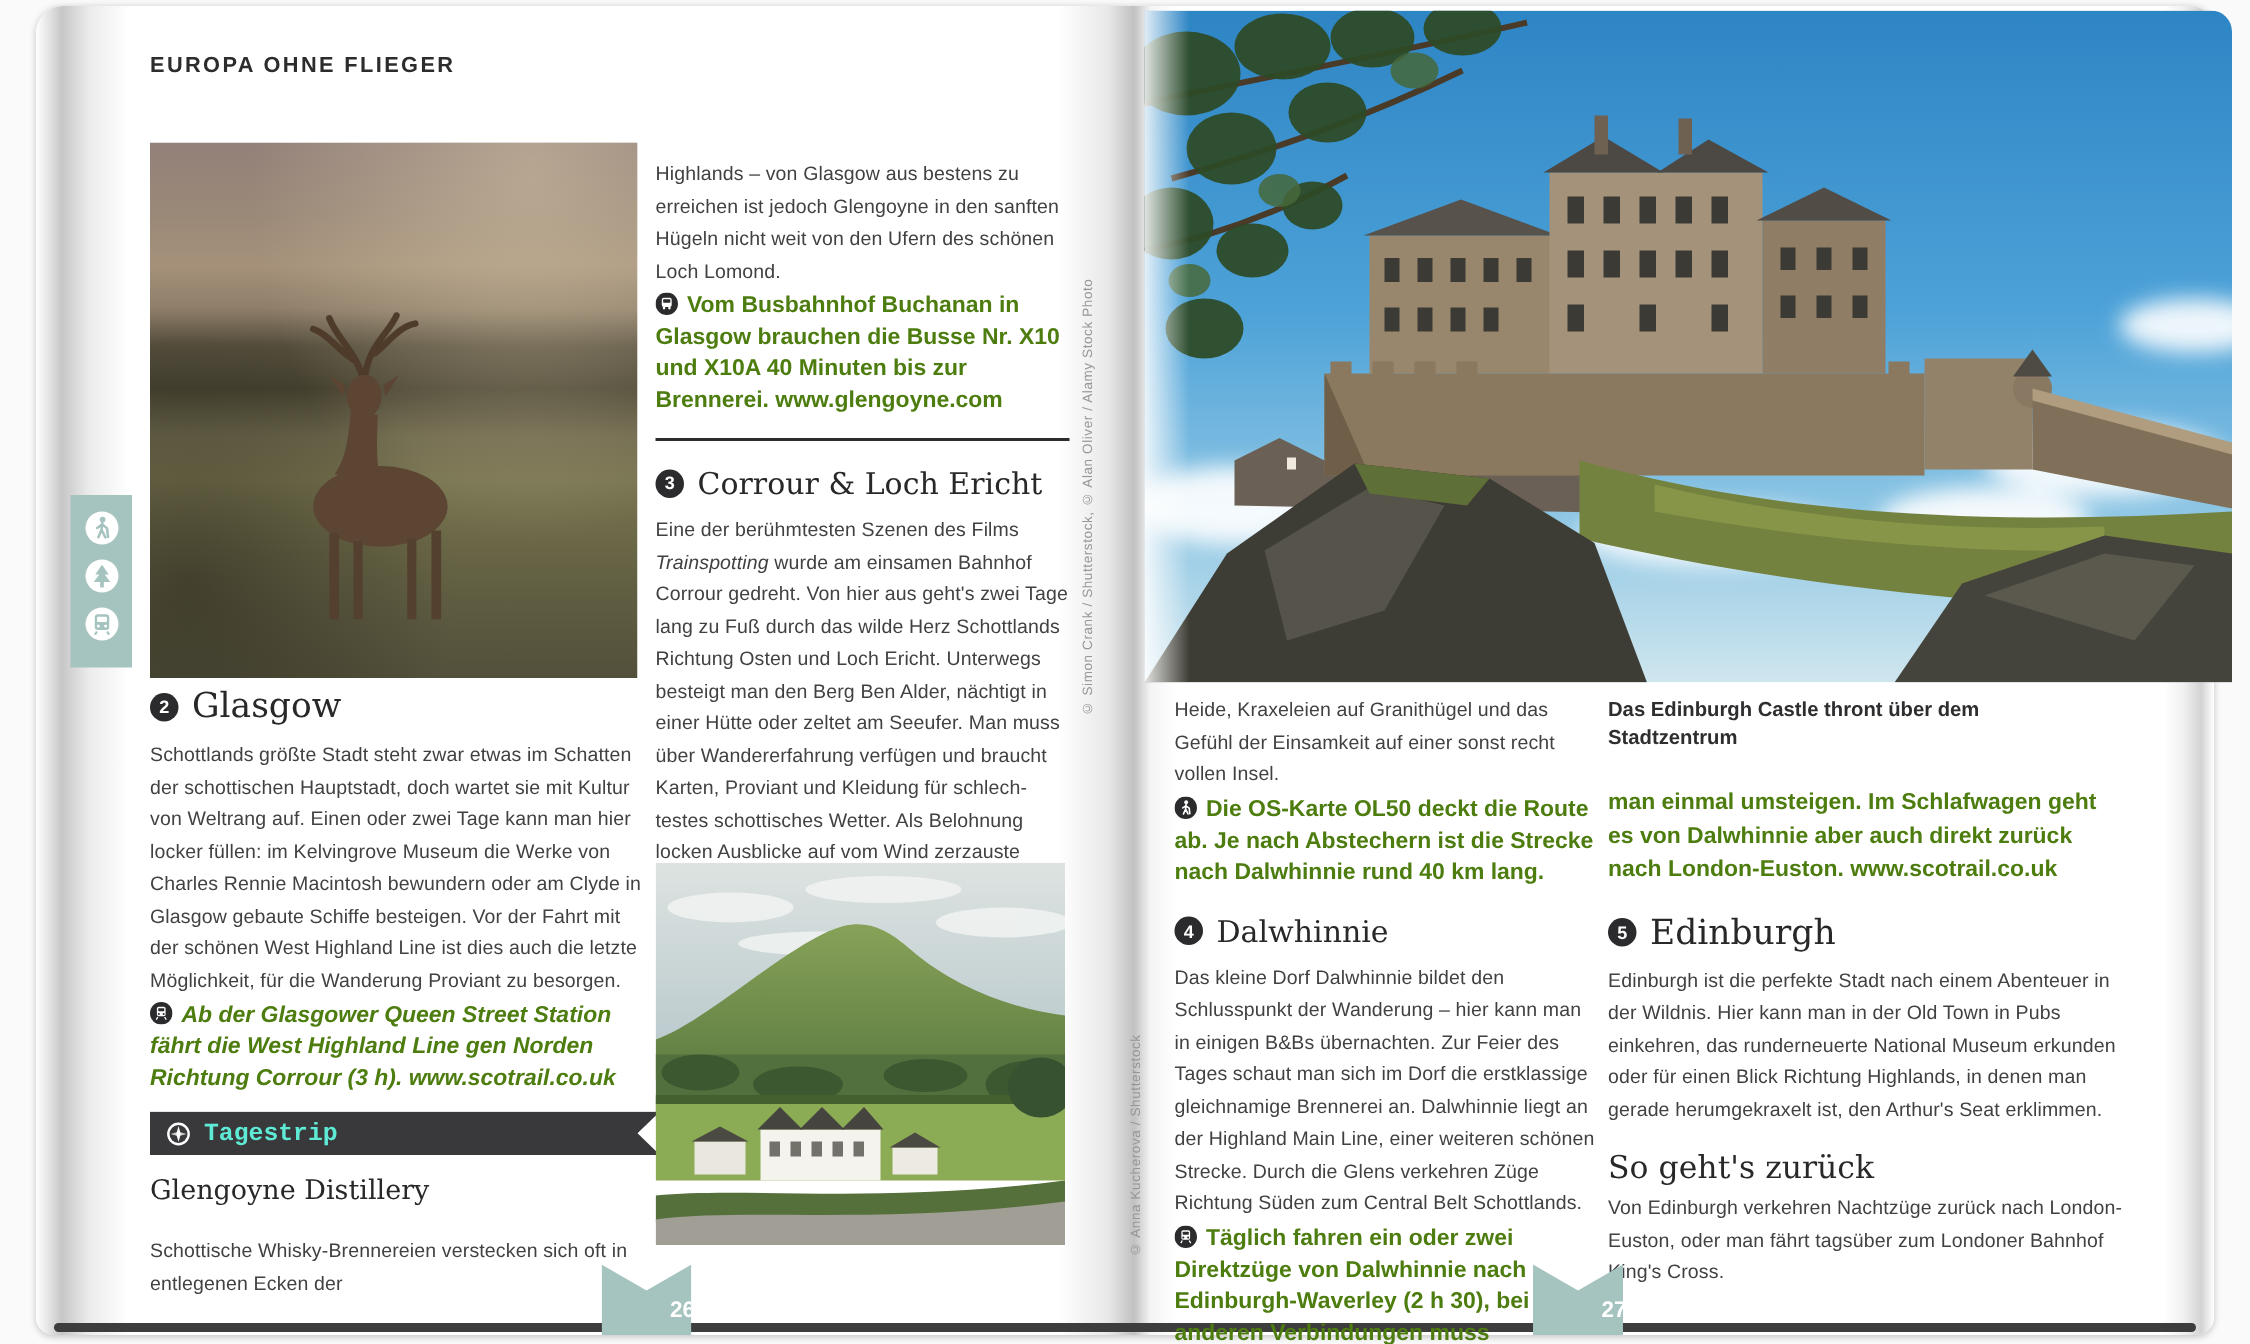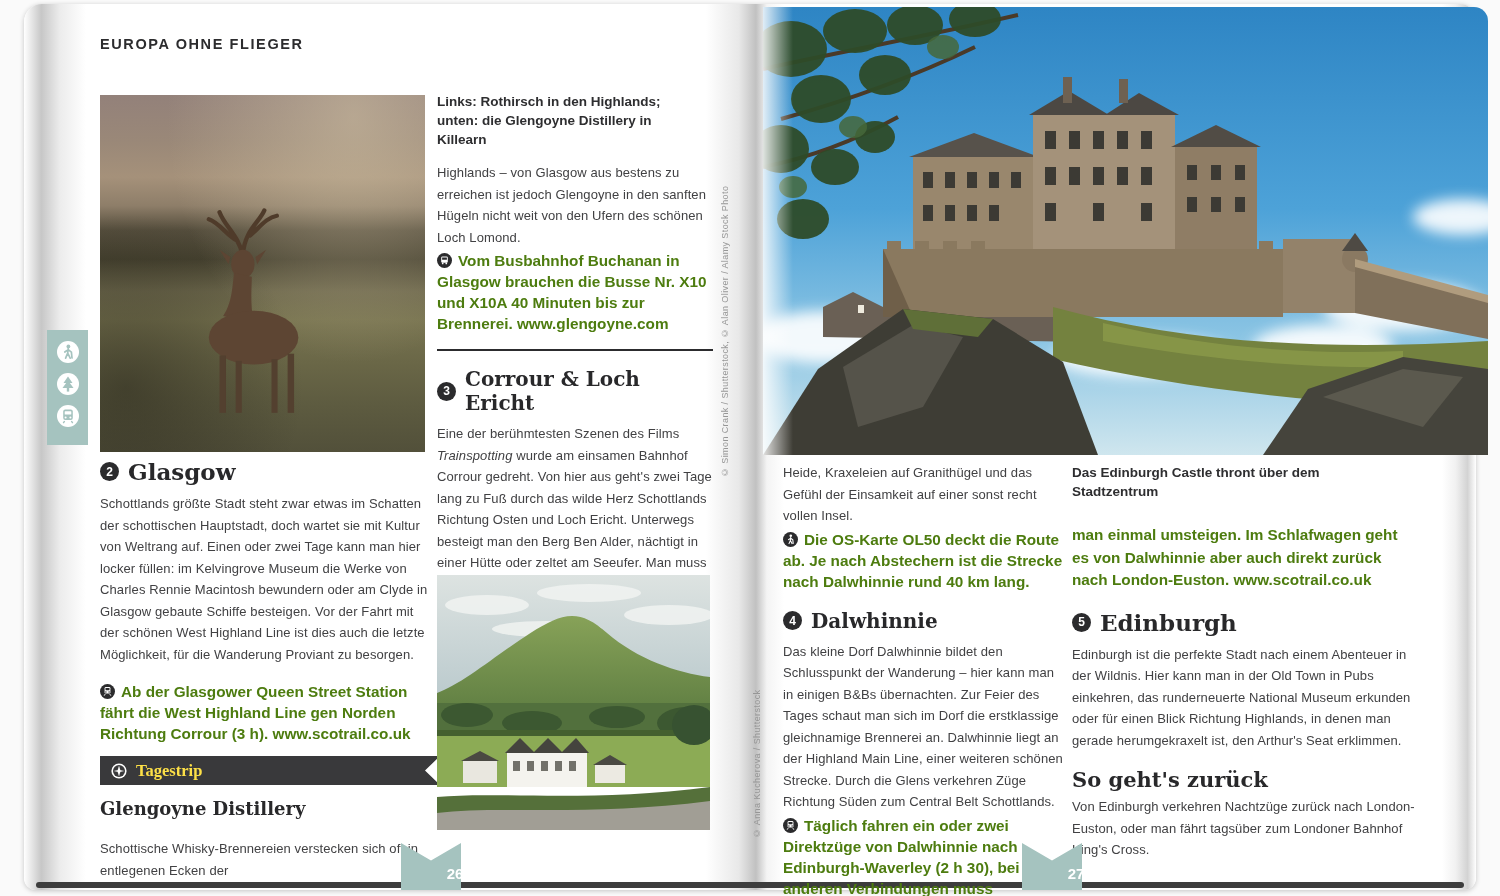--- a/index.html
+++ b/index.html
@@ -12,40 +12,40 @@
         background:linear-gradient(to right,#ffffff 0%,#c7c7c7 28%,#ececec 58%,#ffffff 100%);}
   .edge-right{position:absolute;right:0;top:0;bottom:0;width:34px;
         background:linear-gradient(to left,#ffffff 0%,#d3d3d3 25%,#f1f1f1 60%,#ffffff 100%);}
   .spine{position:absolute;left:682px;top:0;bottom:0;width:78px;
         background:linear-gradient(to right,rgba(255,255,255,0) 0%,rgba(190,190,190,.35) 42%,
                    rgba(125,125,125,.48) 64%,rgba(210,210,210,.25) 78%,rgba(255,255,255,0) 100%);}
   .bottom-board{position:absolute;left:12px;right:12px;bottom:2px;height:6px;background:#3d3d3d;border-radius:3px;}
 
   
   .kicker{font-weight:700;font-size:14.5px;letter-spacing:1.6px;color:#2c2c2e;}
-  .serif{font-family:"DejaVu Serif","Liberation Serif",serif;font-weight:700;color:#28282a;}
+  .serif{font-family:"DejaVu Serif","Liberation Serif",serif;font-weight:400;color:#28282a;}
   .h-big{font-size:23px;}
   .h-mid{font-size:20px;}
   .h-sub{font-size:18px;}
   .body-txt{font-size:13px;line-height:21.5px;letter-spacing:.1px;color:#414143;margin:0;hyphens:manual;}
   .note-txt{font-size:15.3px;line-height:21px;font-weight:700;color:#4d7c0f;margin:0;hyphens:manual;}
   .caption{font-size:13.5px;line-height:19px;font-weight:700;color:#2e2e30;margin:0;}
   .sec-head{display:flex;align-items:center;gap:9px;margin:0 0 8px 0;}
   .num-badge{display:inline-flex;width:19px;height:19px;border-radius:50%;background:#2b2b2d;color:#fff;
              font:700 12px/1 "Liberation Sans",sans-serif;align-items:center;justify-content:center;flex:0 0 auto;}
   .icon-inline{display:inline-block;vertical-align:-2px;margin-right:6px;}
   .divider{border:0;border-top:2px solid #2c2c2e;margin:0;}
   .credit{position:absolute;writing-mode:vertical-rl;transform:rotate(180deg);
           font-size:9px;letter-spacing:.4px;color:#969696;white-space:nowrap;}
 
   
   .banner{width:340px;height:29px;background:#39393b;display:flex;align-items:center;gap:8px;
           padding-left:10px;box-sizing:border-box;
           clip-path:polygon(0 0,100% 0,calc(100% - 15px) 50%,100% 100%,0 100%);}
-  .banner-label{font-family:Liberation Serif, serif;font-weight:700;font-size:16.5px;color:#fde047;}
+  .banner-label{font-family:Liberation Mono, monospace;font-weight:700;font-size:16.5px;color:#5eead4;}
   .ribbon{position:absolute;width:60px;height:47px;background:#a5c3bf;
           clip-path:polygon(0 0,50% 37%,100% 0,100% 100%,0 100%);
           display:flex;align-items:flex-end;justify-content:center;padding-bottom:8px;box-sizing:border-box;
           color:#ffffff;font-weight:700;font-size:15px;padding-left:48px;}
 
   
   .side-tab{position:absolute;left:47px;top:330px;width:41px;height:115px;background:#a5c3bf;
             display:flex;flex-direction:column;align-items:center;padding-top:10px;gap:8px;box-sizing:border-box;}
 
   
@@ -112,21 +112,21 @@
     <rect x="71" y="83" width="3.6" height="33" fill="#53402f"></rect>
   </svg>
 </div>
 
 <div class="abs" style="left:100px;top:458px;width:330px;">
   <h2 class="sec-head">
     <span class="num-badge">2</span>
     <span class="serif h-big">Glasgow</span>
   </h2>
   <p class="body-txt">Schottlands größte Stadt steht zwar et­was im Schatten der schottischen Haupt­stadt, doch wartet sie mit Kultur von Welt­rang auf. Einen oder zwei Tage kann man hier locker füllen: im Kelvingrove Museum die Werke von Charles Rennie Macintosh bewundern oder am Clyde in Glasgow gebaute Schiffe besteigen. Vor der Fahrt mit der schönen West Highland Line ist dies auch die letzte Möglichkeit, für die Wanderung Proviant zu besorgen.</p>
-  <p class="note-txt" style="margin-top:16px;">
+  <p class="note-txt" style="margin-top:2px;font-style:italic;">
     <svg class="icon-inline" width="15" height="15" viewBox="0 0 15 15">
       <circle cx="7.5" cy="7.5" r="7.5" fill="#2b2b2d"></circle>
       <rect x="4.6" y="3.1" width="5.8" height="6.4" rx="1.2" fill="#fff"></rect>
       <rect x="5.5" y="4.1" width="4" height="2.1" rx="0.4" fill="#2b2b2d"></rect>
       <circle cx="5.9" cy="8" r="0.7" fill="#2b2b2d"></circle>
         <circle cx="9.1" cy="8" r="0.7" fill="#2b2b2d"></circle>
       <path d="M5.2 10 L4.2 11.7 M9.8 10 L10.8 11.7" stroke="#fff" stroke-width="0.9"></path>
     </svg><span>Ab der Glasgower Queen Street Station fährt die West Highland Line gen Norden Richtung Corrour (3 h). www.scotrail.co.uk</span>
   </p>
   <div class="banner" style="margin-top:12px;">
@@ -136,21 +136,20 @@
       <path d="M9 3.6 L10.5 9 L9 14.4 L7.5 9 Z" fill="#ffffff"></path>
       <path d="M3.6 9 L9 7.5 L14.4 9 L9 10.5 Z" fill="#ffffff" opacity=".75"></path>
     </svg>
     <span class="banner-label">Tagestrip</span>
   </div>
   <h3 class="serif h-sub" style="margin:13px 0 19px 0;">Glengoyne Distillery</h3>
   <p class="body-txt">Schottische Whisky-Brennereien verste­cken sich oft in entlegenen Ecken der</p>
 </div>
 
 <div class="abs" style="left:437px;top:92px;width:276px;">
-  <p class="caption" style="width:250px;">Links: Rothirsch in den Highlands; unten: die Glengoyne Distillery in Killearn</p>
   <p class="body-txt" style="margin-top:13px;">Highlands – von Glasgow aus bestens zu erreichen ist jedoch Glengoyne in den sanften Hügeln nicht weit von den Ufern des schönen Loch Lomond.</p>
   <p class="note-txt" style="margin-top:2px;">
     <svg class="icon-inline" width="15" height="15" viewBox="0 0 15 15">
       <circle cx="7.5" cy="7.5" r="7.5" fill="#2b2b2d"></circle>
       <rect x="4.2" y="3.5" width="6.6" height="6.2" rx="1.3" fill="#fff"></rect>
       <rect x="5.1" y="4.5" width="4.8" height="2.3" rx="0.3" fill="#2b2b2d"></rect>
       <circle cx="5.7" cy="10.4" r="0.85" fill="#fff"></circle>
         <circle cx="9.3" cy="10.4" r="0.85" fill="#fff"></circle>
     </svg><span>Vom Busbahnhof Buchanan in Glasgow brauchen die Busse Nr. X10 und X10A 40 Minu­ten bis zur Brennerei. www.glengoyne.com</span>
   </p>

